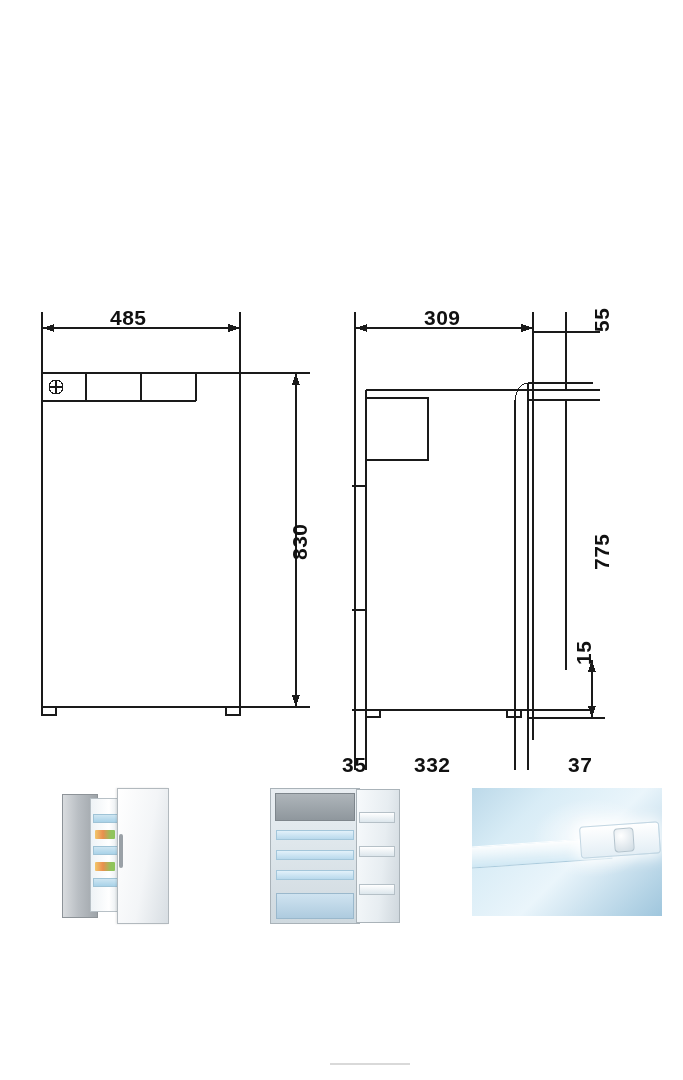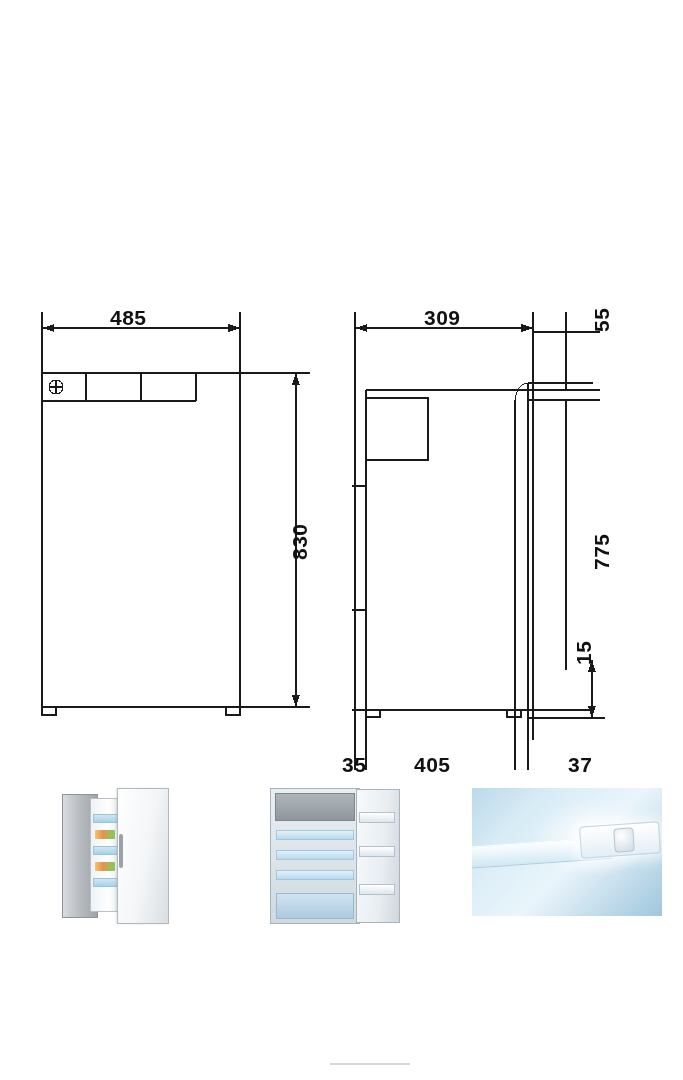--- a/index.html
+++ b/index.html
@@ -270,21 +270,21 @@
     <div class="dim-label" style="left:424px; top:36px;">309</div>
 
     <div class="dim-label vert" style="left:590px; top:62px;">55</div>
 
     <div class="dim-label vert" style="left:590px; top:300px;">775</div>
 
     <div class="dim-label vert" style="left:572px; top:395px;">15</div>
 
     <div class="dim-label" style="left:298px; top:483px;margin-left:44px;">35</div>
 
-    <div class="dim-label" style="left:414px; top:483px;">405</div>
+    <div class="dim-label" style="left:414px; top:483px;">332</div>
 
     <div class="dim-label" style="left:568px; top:483px;">37</div>
   </div>
 
   <div class="photos">
 
     <div class="photo ph1">
       <div class="cabinet"></div>
       <div class="innerdoor"></div>
       <div class="shelf" style="top:26px;"></div>

